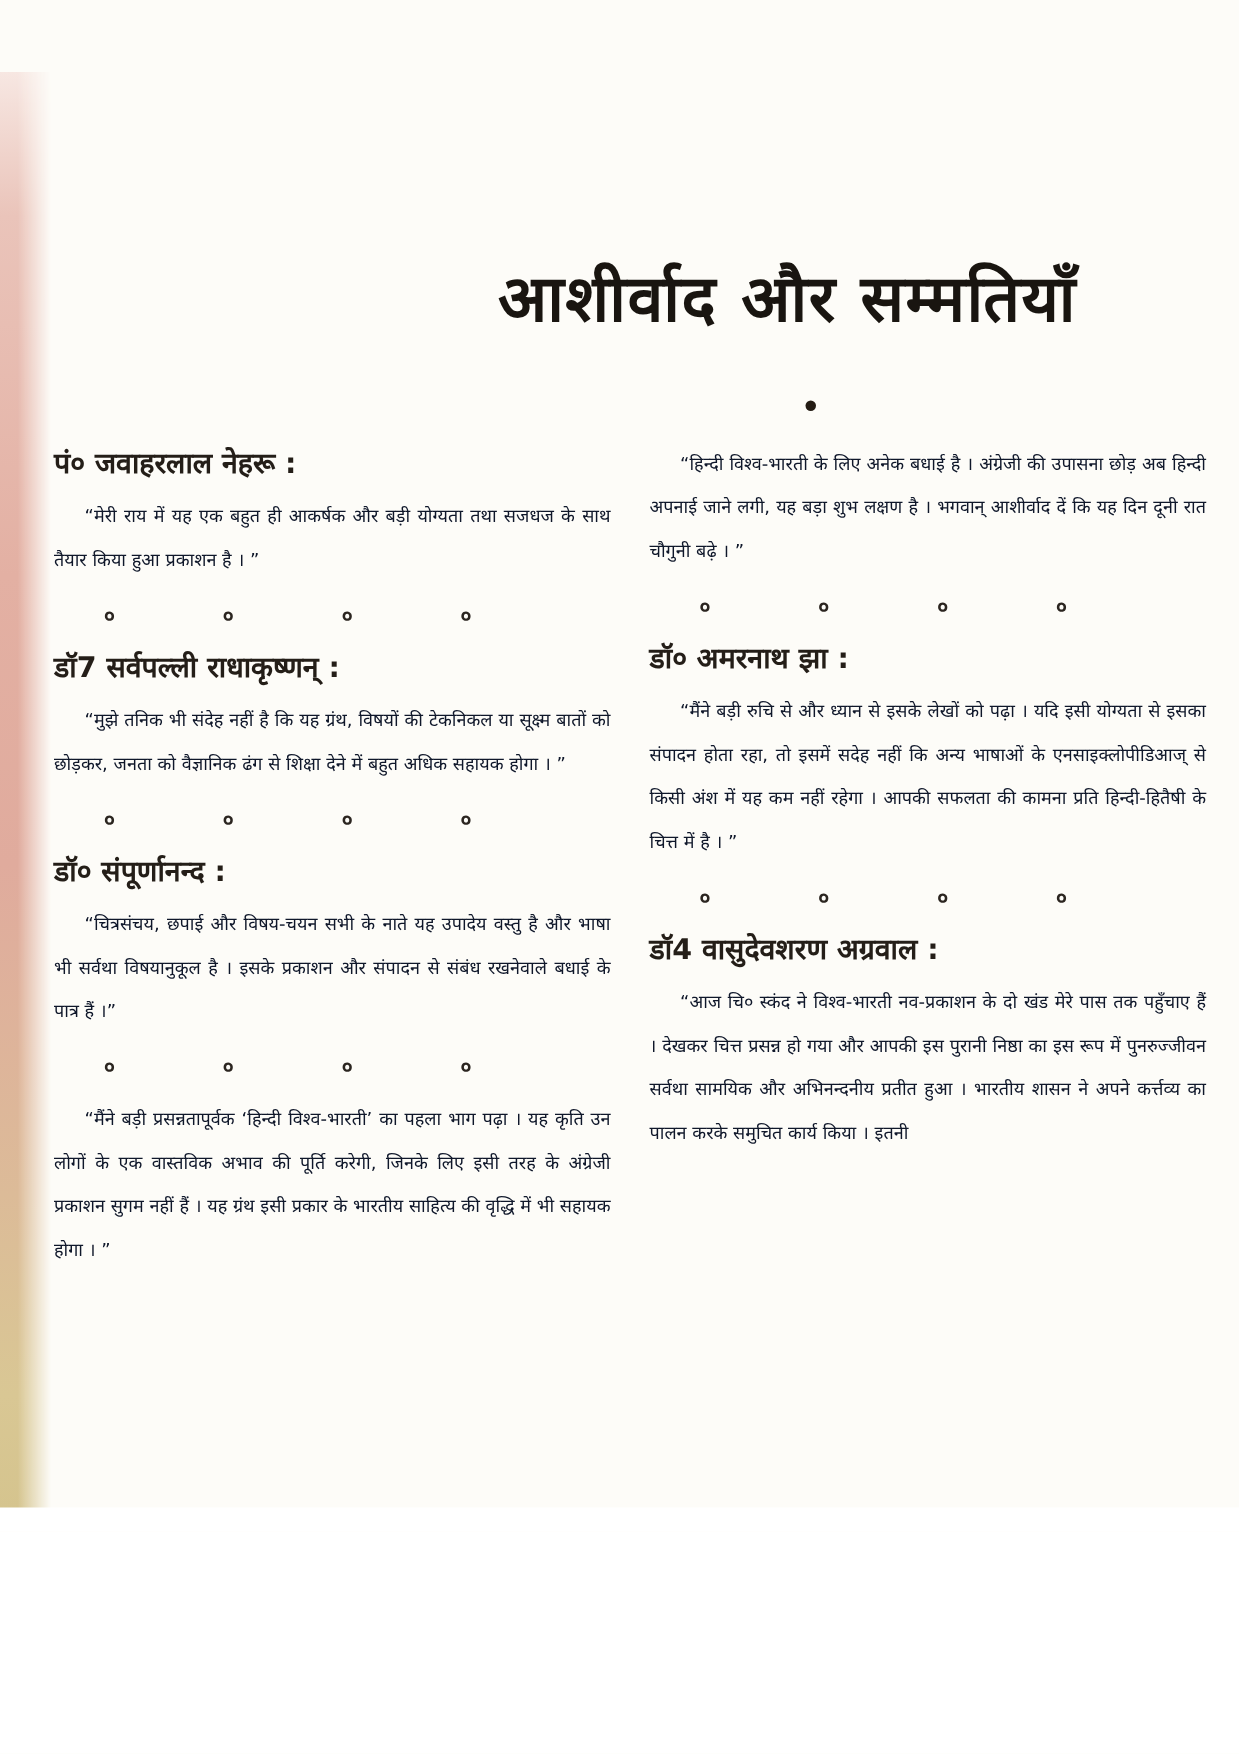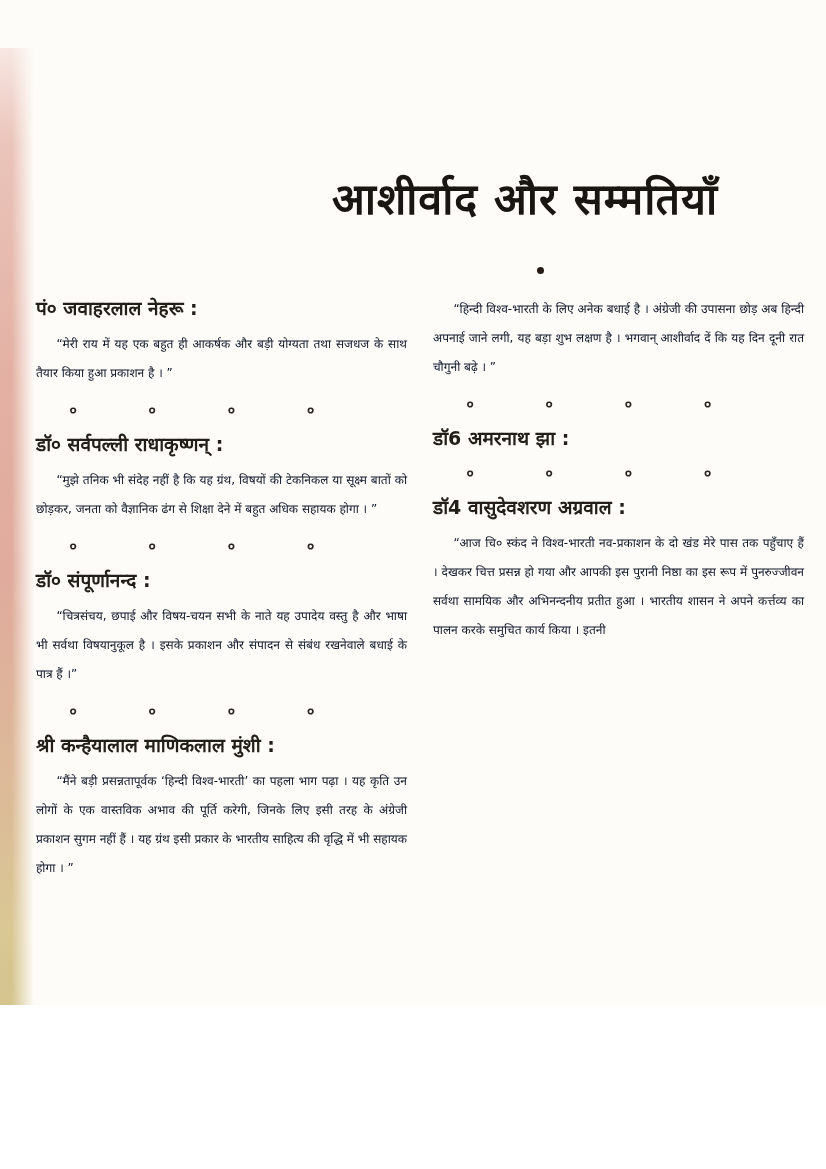--- a/index.html
+++ b/index.html
@@ -158,21 +158,21 @@
       </div>
 
       <div class="sep">
         <span>०</span>
         <span>०</span>
         <span>०</span>
         <span>०</span>
       </div>
 
       <div class="section">
-        <div class="heading">डॉ० सर्वपल्ली राधाकृष्णन् :</div>
+        <div class="heading">डॉ7 सर्वपल्ली राधाकृष्णन् :</div>
         <p class="quote">“मुझे तनिक भी संदेह नहीं है कि यह ग्रंथ, विषयों की टेकनिकल या सूक्ष्म बातों को छोड़कर, जनता को वैज्ञानिक ढंग से शिक्षा देने में बहुत अधिक सहायक होगा । ”</p>
       </div>
 
       <div class="sep">
         <span>०</span>
         <span>०</span>
         <span>०</span>
         <span>०</span>
       </div>
 
@@ -182,41 +182,41 @@
       </div>
 
       <div class="sep">
         <span>०</span>
         <span>०</span>
         <span>०</span>
         <span>०</span>
       </div>
 
       <div class="section">
-        <div class="heading">श्री कन्हैयालाल माणिकलाल मुंशी :</div>
         <p class="quote">“मैंने बड़ी प्रसन्नतापूर्वक ‘हिन्दी विश्व-भारती’ का पहला भाग पढ़ा । यह कृति उन लोगों के एक वास्तविक अभाव की पूर्ति करेगी, जिनके लिए इसी तरह के अंग्रेजी प्रकाशन सुगम नहीं हैं । यह ग्रंथ इसी प्रकार के भारतीय साहित्य की वृद्धि में भी सहायक होगा । ”</p>
       </div>
 
     </div>
 
     <div class="col">
 
       <div class="section">
         <p class="quote">“हिन्दी विश्व-भारती के लिए अनेक बधाई है । अंग्रेजी की उपासना छोड़ अब हिन्दी अपनाई जाने लगी, यह बड़ा शुभ लक्षण है । भगवान् आशीर्वाद दें कि यह दिन दूनी रात चौगुनी बढ़े । ”</p>
       </div>
 
       <div class="sep">
         <span>०</span>
         <span>०</span>
         <span>०</span>
         <span>०</span>
       </div>
 
       <div class="section">
-        <div class="heading">डॉ6 अमरनाथ झा :</div>
+        <div class="heading">डॉ० अमरनाथ झा :</div>
+        <p class="quote">“मैंने बड़ी रुचि से और ध्यान से इसके लेखों को पढ़ा । यदि इसी योग्यता से इसका संपादन होता रहा, तो इसमें सदेह नहीं कि अन्य भाषाओं के एनसाइक्लोपीडिआज् से किसी अंश में यह कम नहीं रहेगा । आपकी सफलता की कामना प्रति हिन्दी-हितैषी के चित्त में है । ”</p>
       </div>
 
       <div class="sep">
         <span>०</span>
         <span>०</span>
         <span>०</span>
         <span>०</span>
       </div>
 
       <div class="section">

